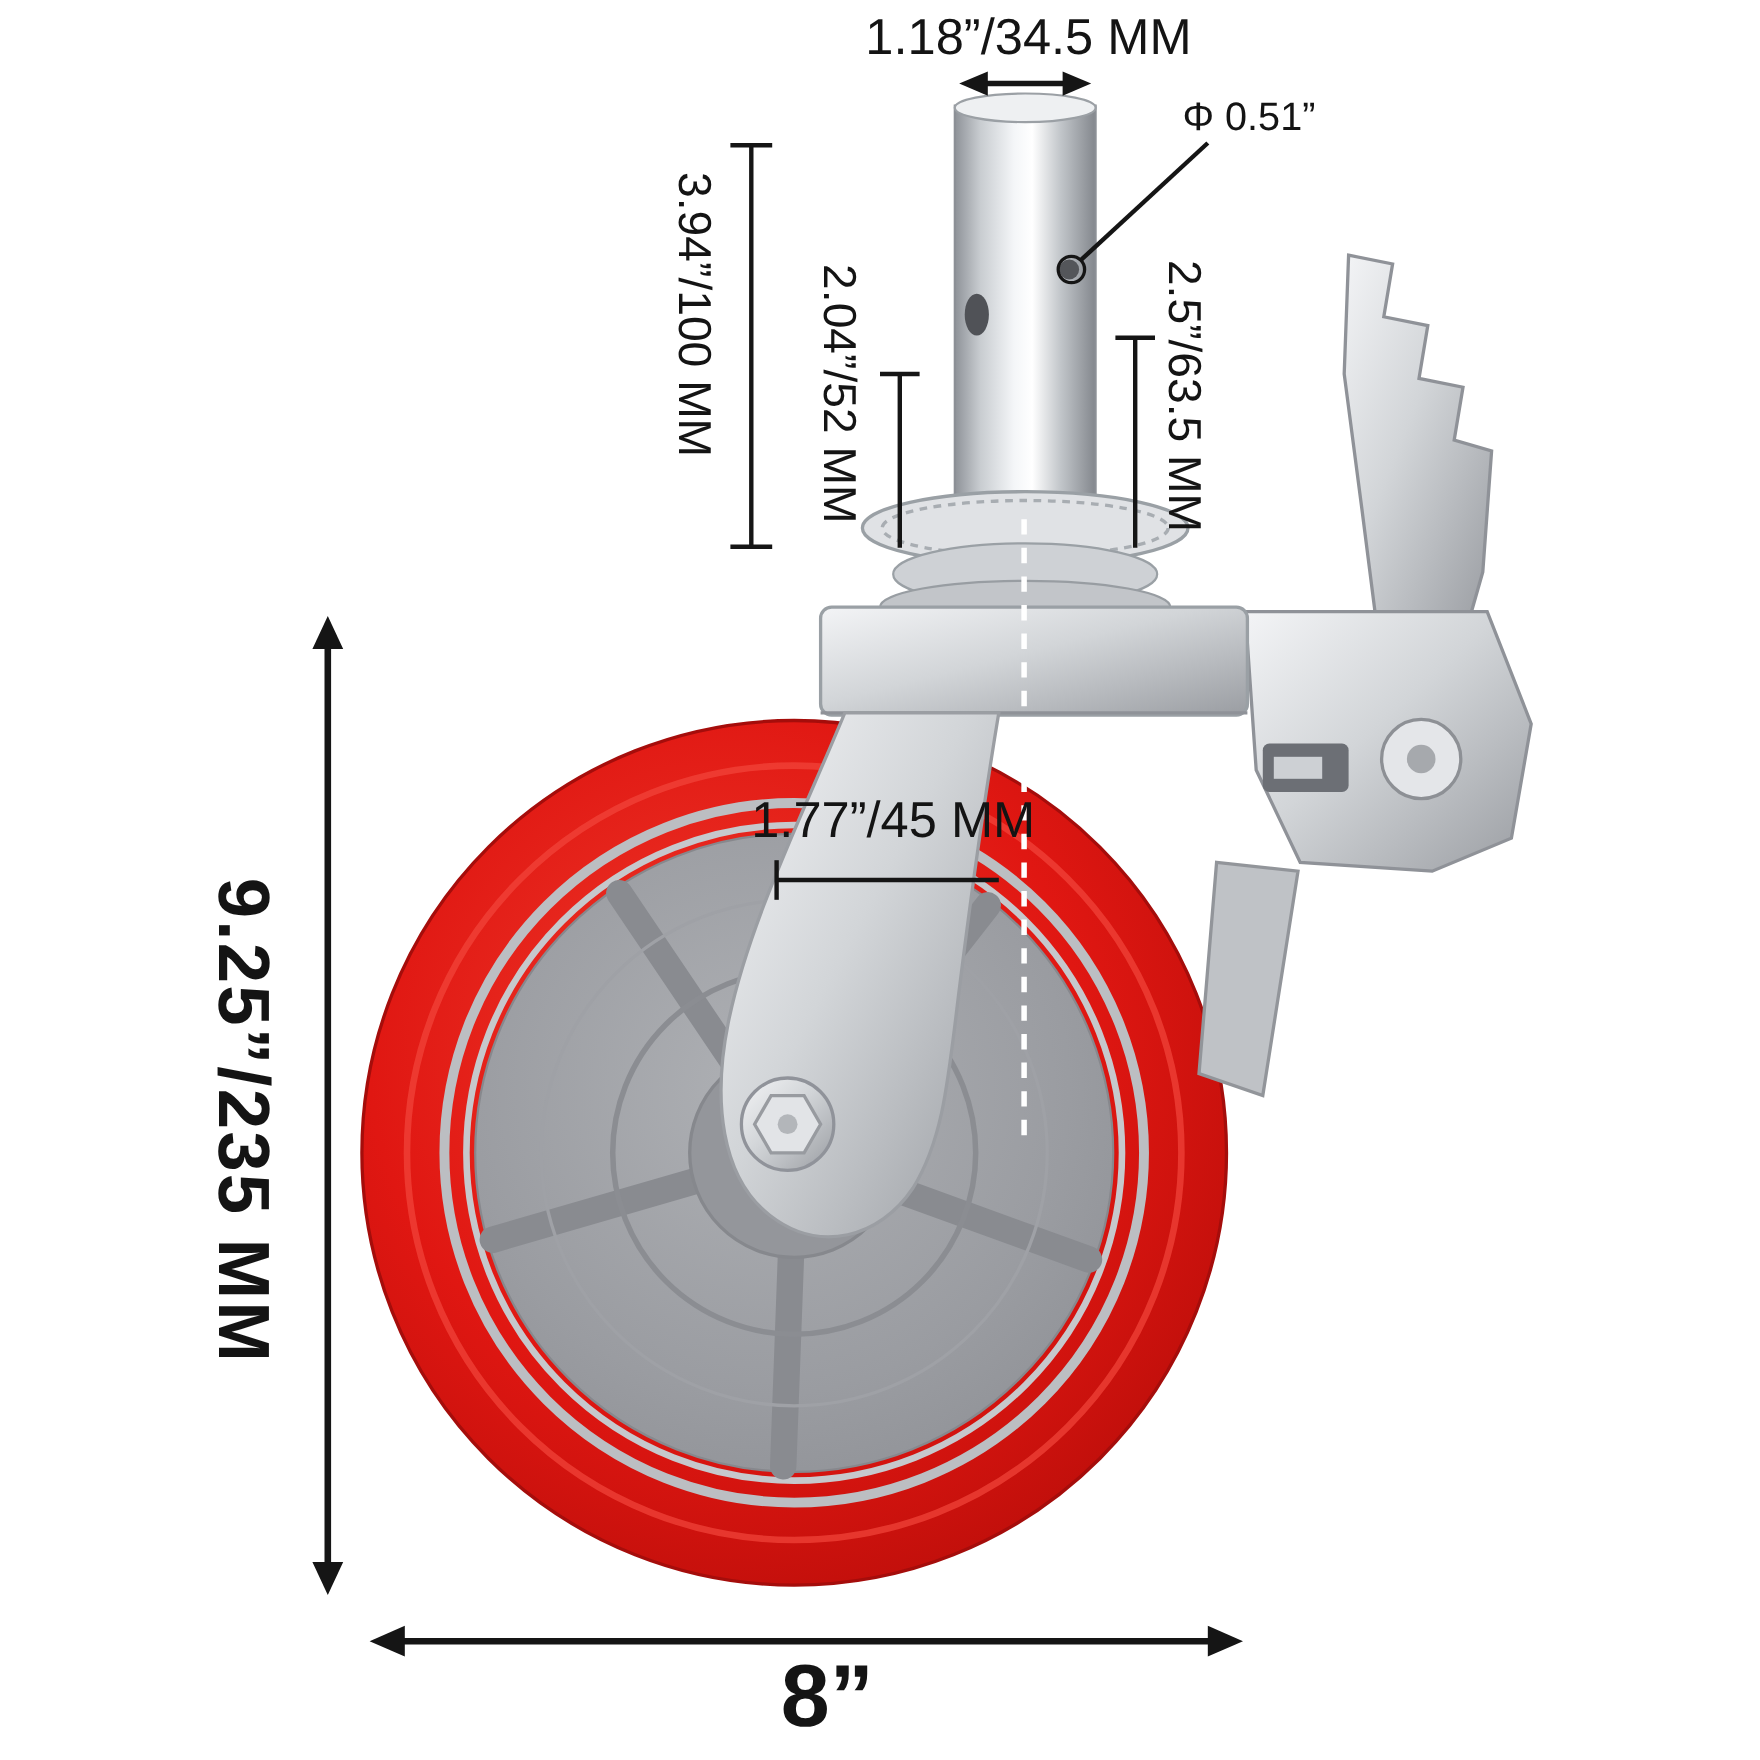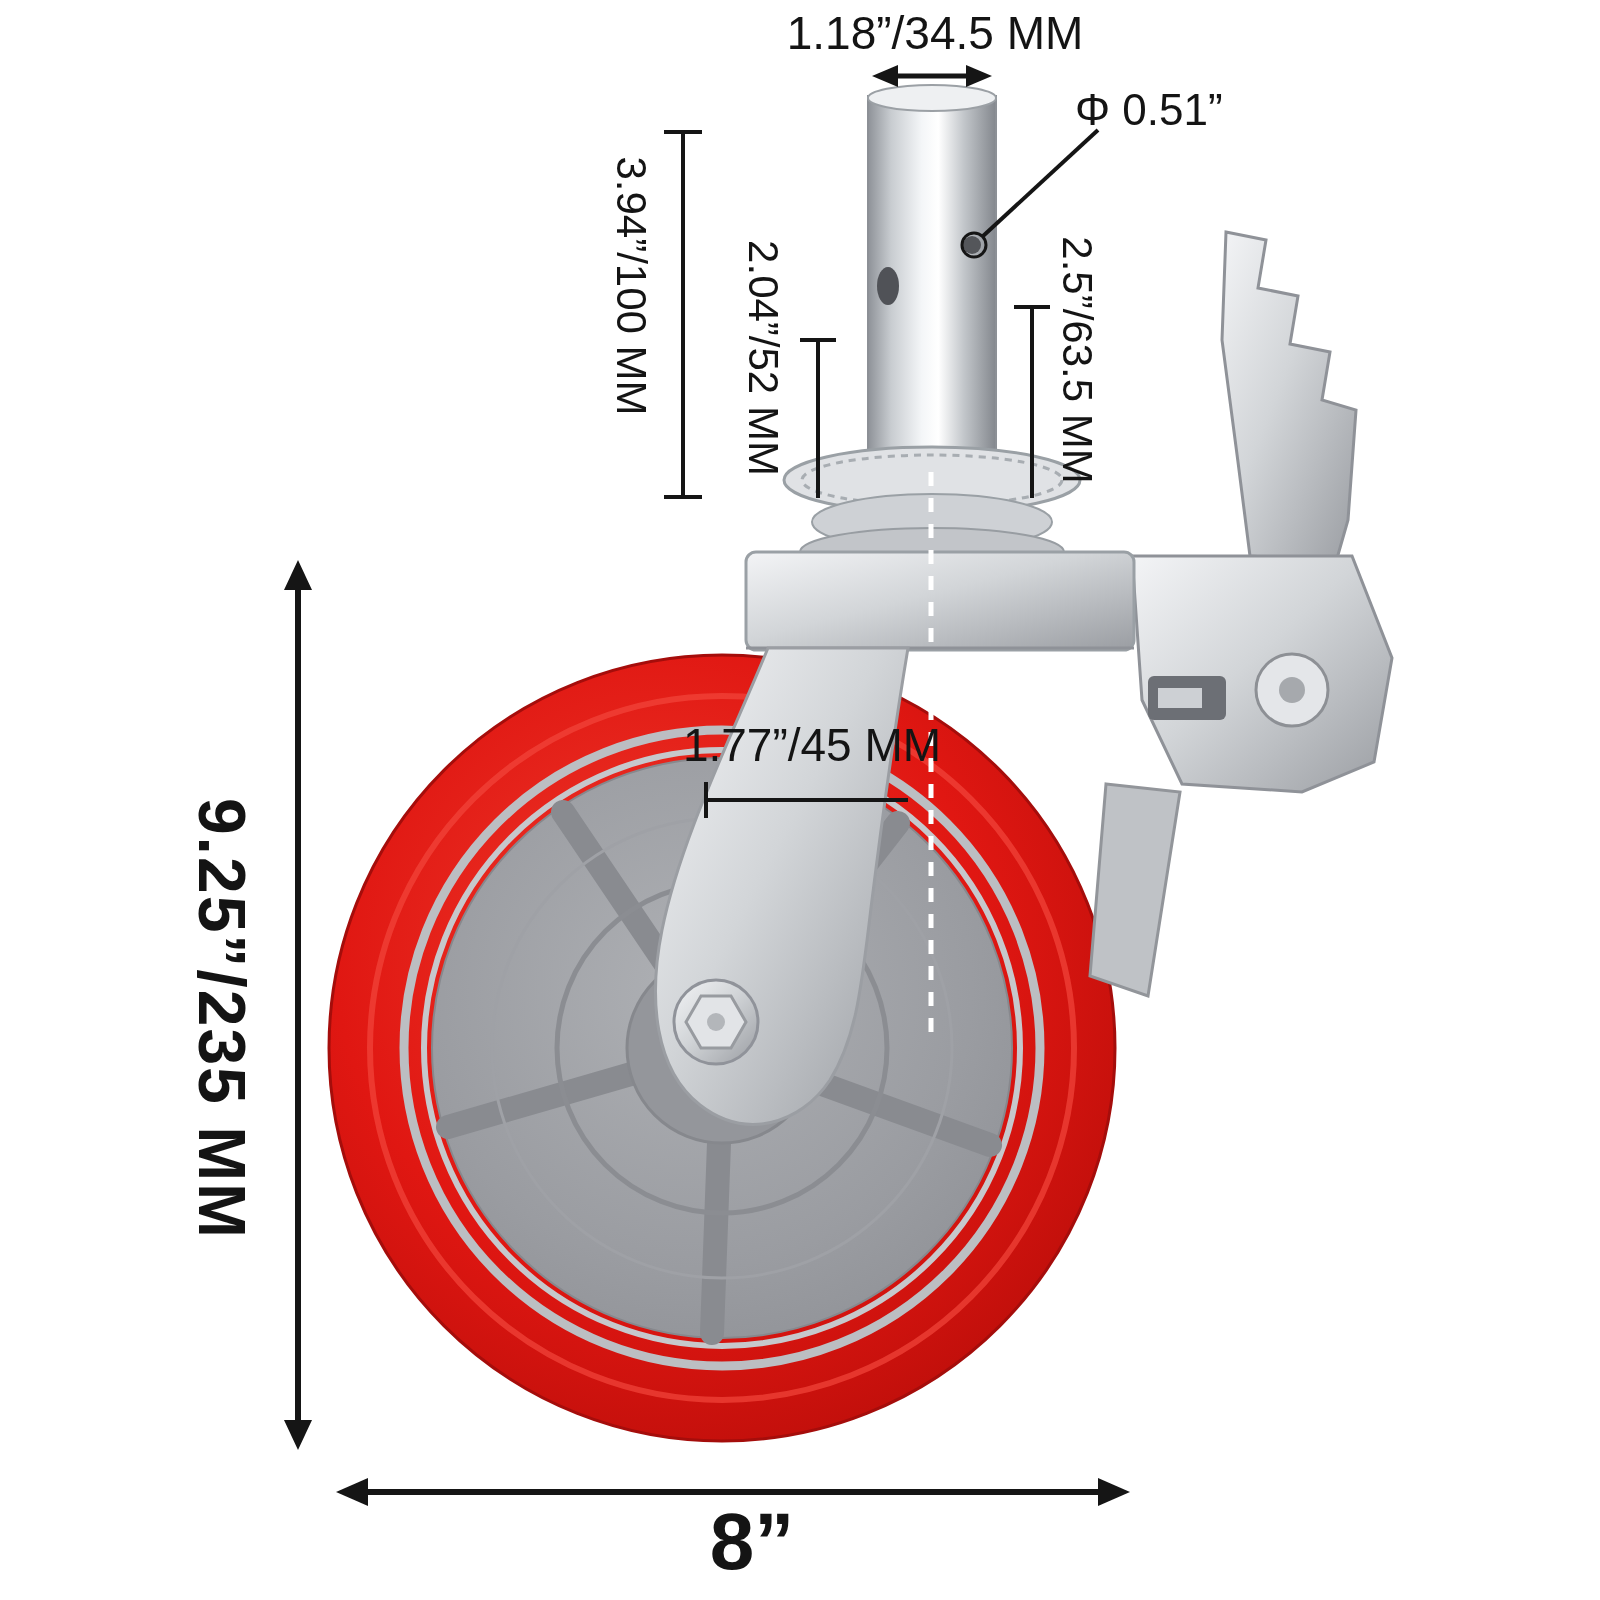--- a/index.html
+++ b/index.html
@@ -2,21 +2,21 @@
 <html><head>
 <meta charset="utf-8">
 <style>
   html,body{margin:0;padding:0;background:#ffffff;}
   #stage{position:relative;width:1600px;height:1600px;background:#ffffff;overflow:hidden;
          font-family:"Liberation Sans", sans-serif;}
   #art{position:absolute;left:0;top:0;width:1600px;height:1600px;}
   .dim{position:absolute;color:#141414;white-space:nowrap;line-height:1.1;}
   .dim.center{text-align:center;}
   .rot{transform:rotate(90deg);transform-origin:center center;text-align:center;}
-  .f44{font-size:44px;}
+  .f44{font-size:36px;}
   .f42{font-size:42px;}
   .f46{font-size:46px;}
   .big{font-size:66px;font-weight:bold;letter-spacing:2px;}
   .huge{font-size:80px;font-weight:bold;}
 </style>
 </head>
 <body>
 
 <div id="stage">
 

